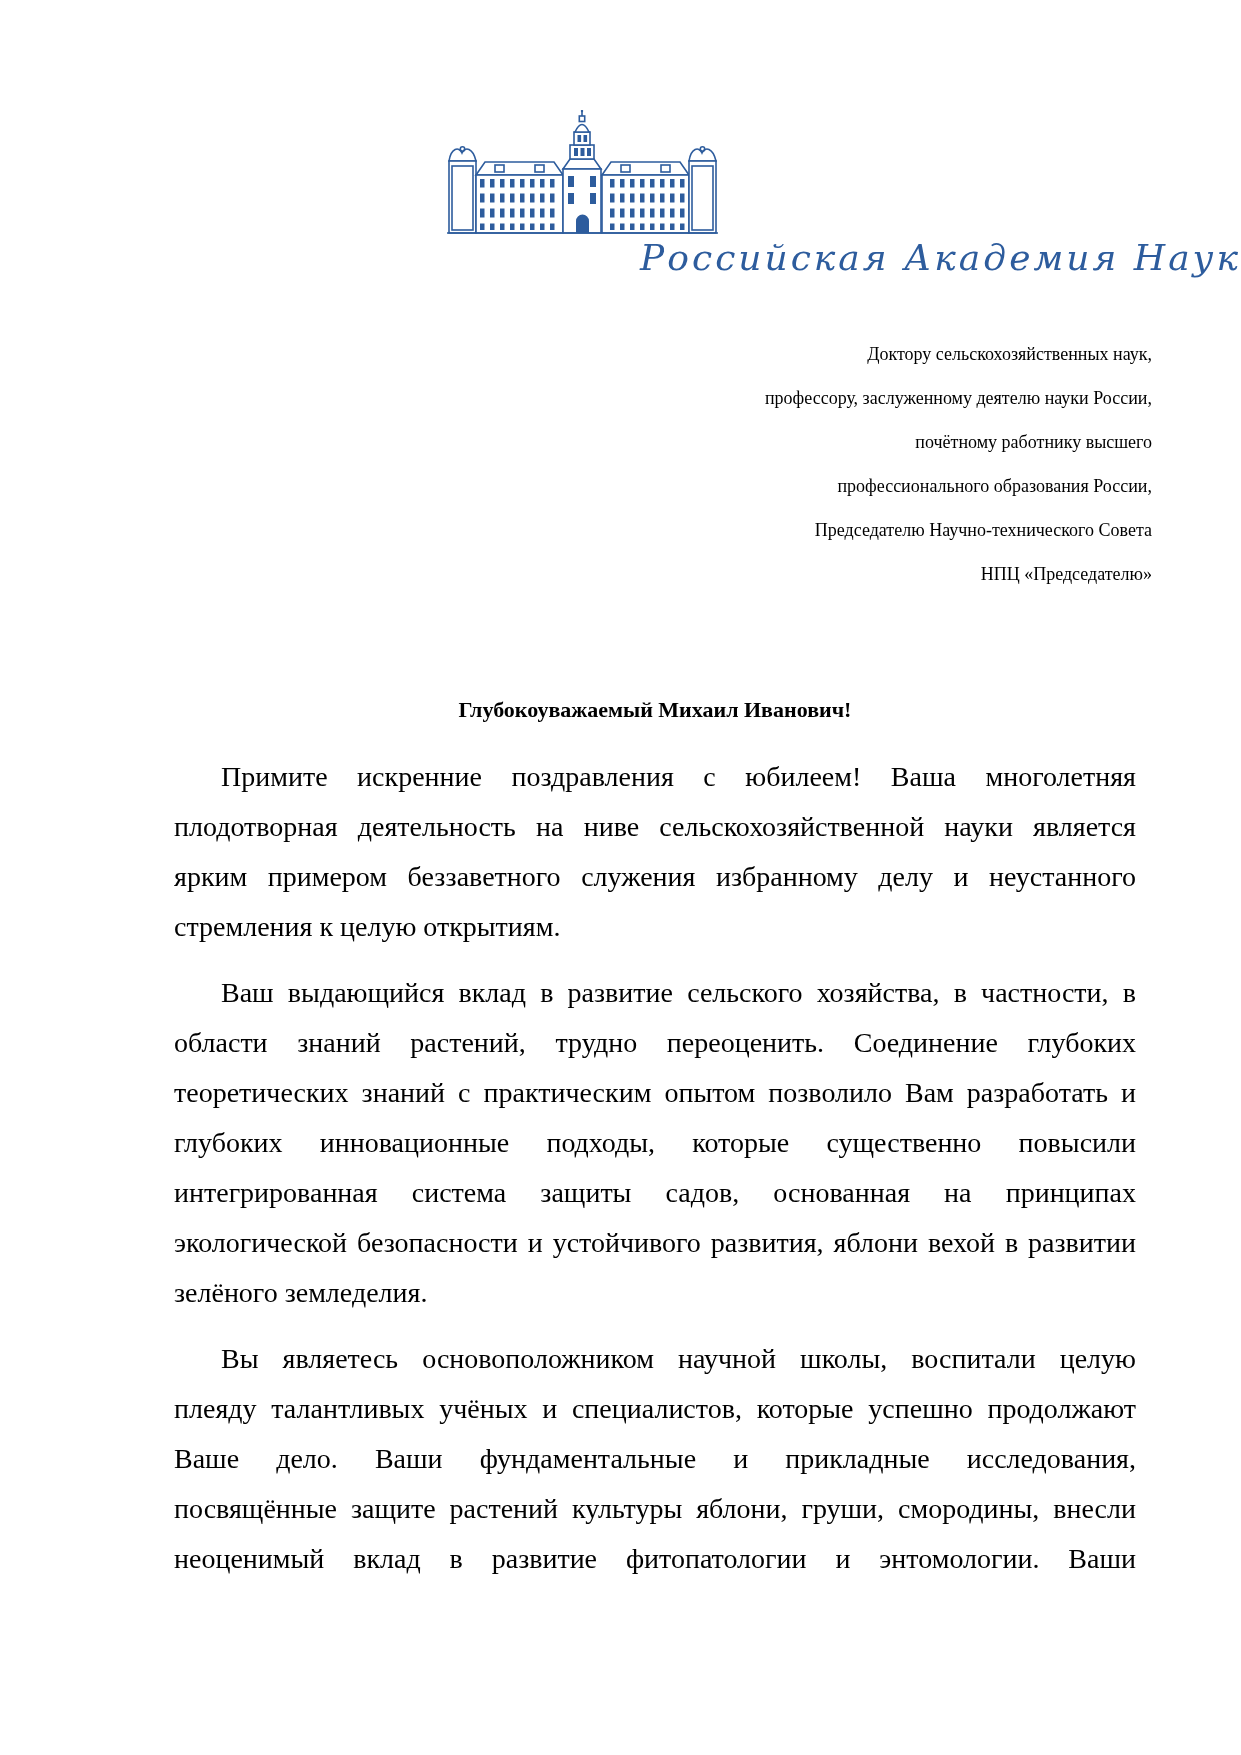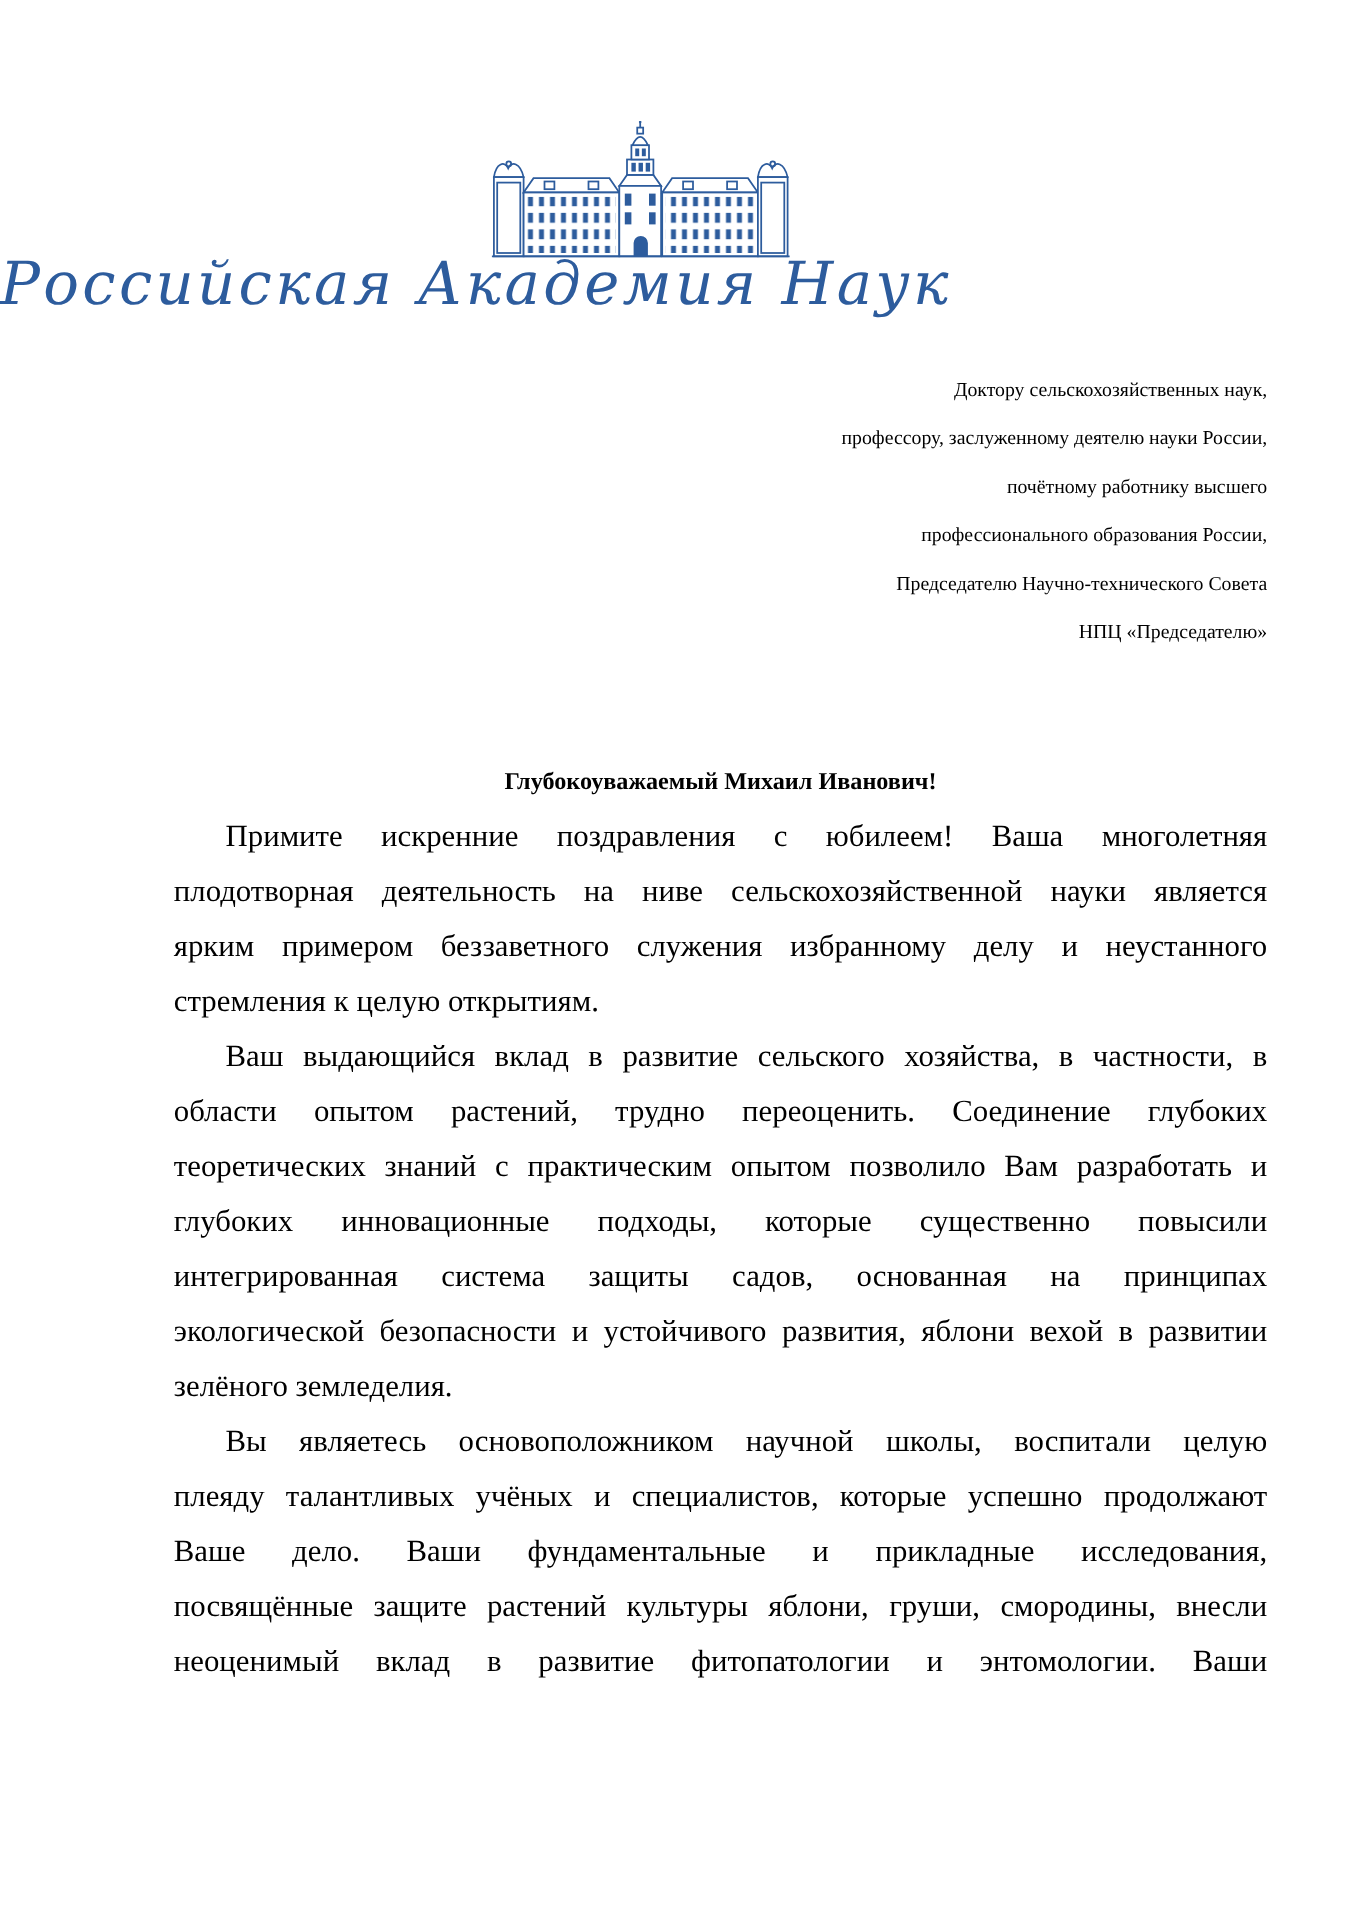--- a/index.html
+++ b/index.html
@@ -10,24 +10,24 @@
     background:#ffffff;
     font-family:"Liberation Serif","DejaVu Serif",serif;
     color:#000;
     overflow:hidden;
   }
   
   .letterhead{position:absolute;left:0;top:0;width:1241px;height:310px;}
   .building-logo{position:absolute;left:447px;top:110px;width:271px;height:125px;}
   .script-title{
     position:absolute;left:0;top:220px;width:1241px;
-    text-align:left;
+    text-align:right;
     font-family:"DejaVu Serif","Liberation Serif",serif;
     font-style:italic;
-    font-size:54px;
+    font-size:36px;
     line-height:76px;
     letter-spacing:3px;
     color:var(--accent,#2d5c9d);
     white-space:nowrap;
   }
   
   .addressee{
     position:absolute;top:332px;right:89px;width:760px;
     text-align:right;
     font-size:18px;
@@ -39,21 +39,21 @@
     position:absolute;left:158px;top:686px;width:994px;
     margin:0;
     font-size:22px;font-weight:bold;
     text-align:center;line-height:48px;
   }
   
   .letter-body{
     position:absolute;left:158px;top:736px;width:994px;
     font-size:28px;
   }
-  .para{margin:0;}
+  .para{margin:16px;}
   .line{
     line-height:50px;
     text-align:justify;
     text-align-last:justify;
   }
   .line.first{text-indent:47px;}
   .line.last{text-align:left;text-align-last:left;}
   svg .ln{stroke:var(--accent,#2d5c9d);fill:none;stroke-width:1.6;}
   svg .fw{stroke:var(--accent,#2d5c9d);fill:#ffffff;stroke-width:1.6;}
   svg .fb{fill:var(--accent,#2d5c9d);stroke:none;}
@@ -131,21 +131,21 @@
 
   <div class="letter-body">
       <div class="para">
         <div class="line first">Примите искренние поздравления с юбилеем! Ваша многолетняя</div>
         <div class="line">плодотворная деятельность на ниве сельскохозяйственной науки является</div>
         <div class="line">ярким примером беззаветного служения избранному делу и неустанного</div>
         <div class="line last">стремления к целую открытиям.</div>
       </div>
       <div class="para">
         <div class="line first">Ваш выдающийся вклад в развитие сельского хозяйства, в частности, в</div>
-        <div class="line">области опытом растений, трудно переоценить. Соединение глубоких</div>
+        <div class="line">области знаний растений, трудно переоценить. Соединение глубоких</div>
         <div class="line">теоретических знаний с практическим опытом позволило Вам разработать и</div>
         <div class="line">глубоких инновационные подходы, которые существенно повысили</div>
         <div class="line">интегрированная система защиты садов, основанная на принципах</div>
         <div class="line">экологической безопасности и устойчивого развития, яблони вехой в развитии</div>
         <div class="line last">зелёного земледелия.</div>
       </div>
       <div class="para">
         <div class="line first">Вы являетесь основоположником научной школы, воспитали целую</div>
         <div class="line">плеяду талантливых учёных и специалистов, которые успешно продолжают</div>
         <div class="line">Ваше дело. Ваши фундаментальные и прикладные исследования,</div>

